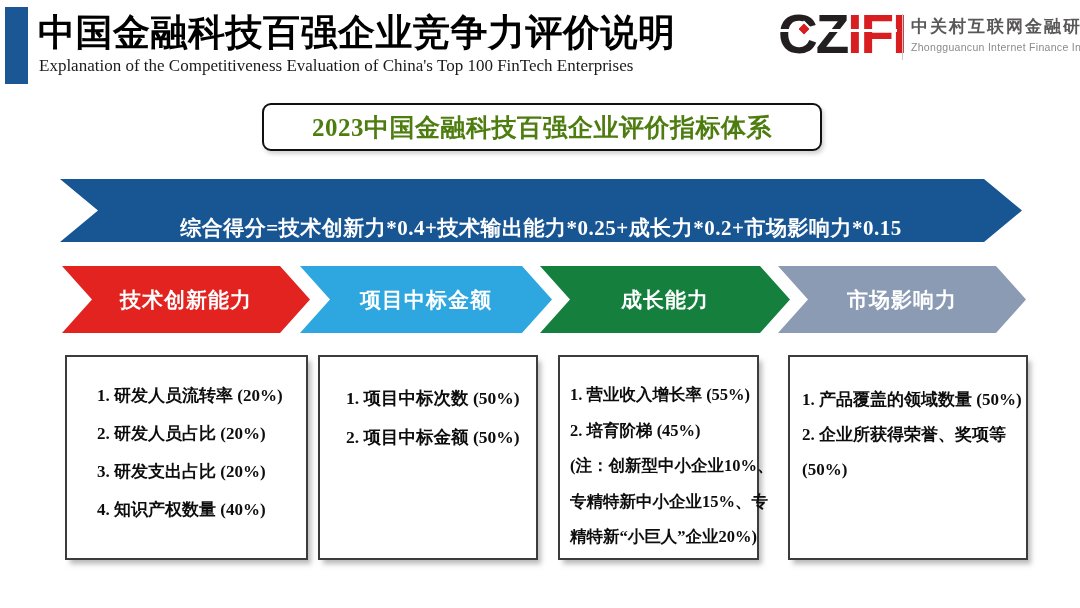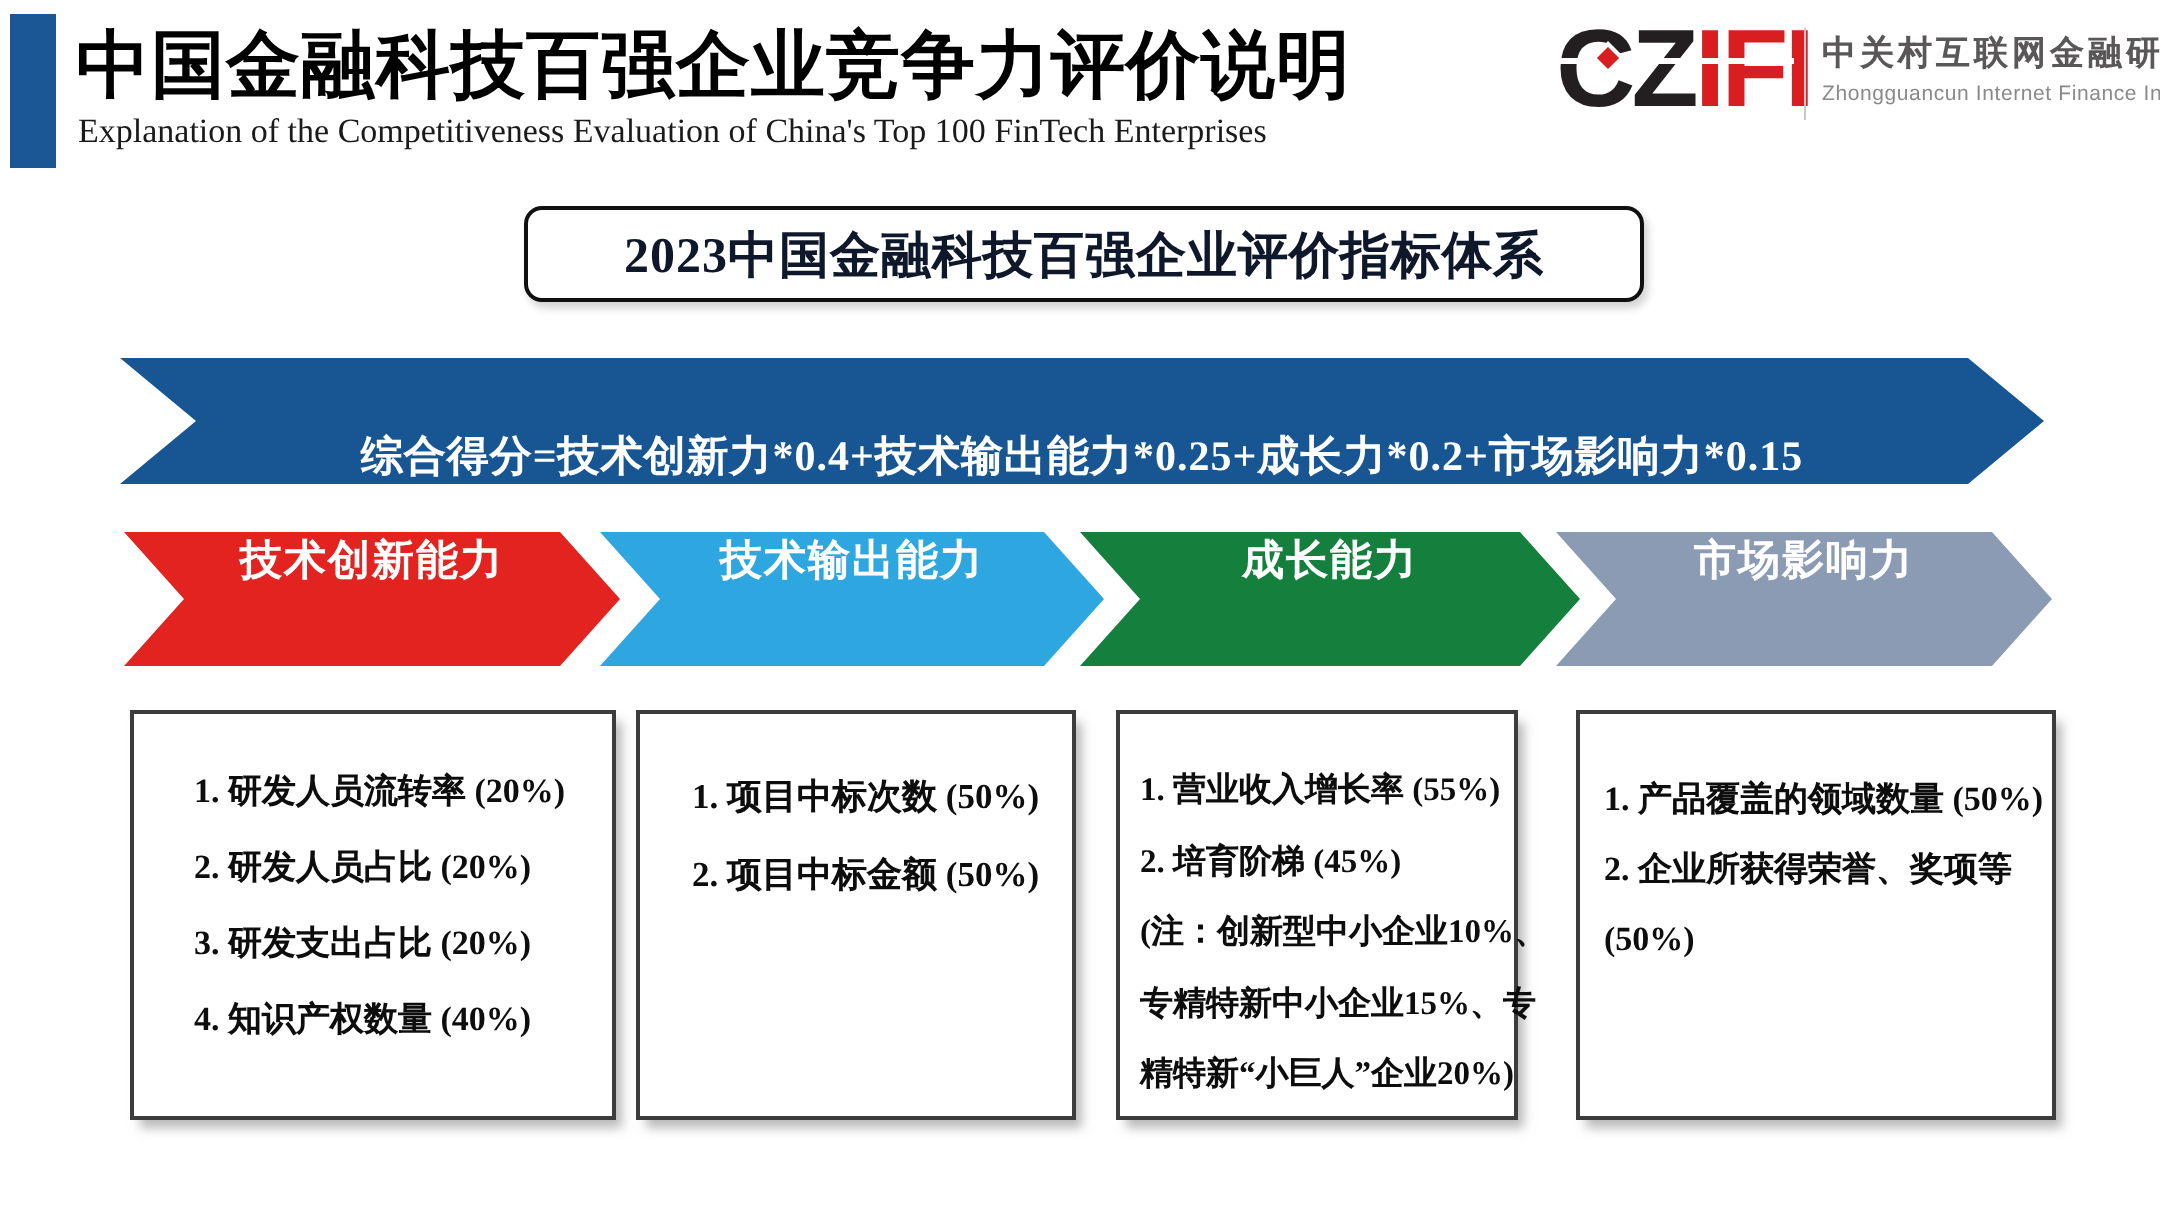--- a/index.html
+++ b/index.html
@@ -41,38 +41,38 @@
     letter-spacing:0.3px;white-space:nowrap;
   }
   
   .system-box{
     position:absolute;left:262px;top:103px;width:556px;height:44px;
     background:#fff;border:2px solid #101010;border-radius:9px;
     box-shadow:2px 3px 4px rgba(0,0,0,0.18);
     display:flex;align-items:center;justify-content:center;
   }
   .system-box span{
-    font-size:25px;font-weight:800;color:#0f172a;letter-spacing:0.5px;
+    font-size:25px;font-weight:800;color:#4d7c0f;letter-spacing:0.5px;
     font-family:"Liberation Serif",serif;white-space:nowrap;
   }
   
   .banner{
     position:absolute;left:60px;top:179px;width:962px;height:63px;
     clip-path:polygon(0 0,calc(100% - 38px) 0,100% 50%,calc(100% - 38px) 100%,0 100%,38px 50%);
     display:flex;align-items:flex-end;justify-content:center;
   }
   .banner span{
     color:#fff;font-size:21px;font-weight:800;letter-spacing:0.5px;
     font-family:"Liberation Serif",serif;white-space:nowrap;
   }
   
   .arrow{
     position:absolute;top:266px;height:67px;
     clip-path:polygon(0 0,calc(100% - 30px) 0,100% 50%,calc(100% - 30px) 100%,0 100%,30px 50%);
-    display:flex;align-items:flex-start;justify-content:center;
+    display:flex;align-items:center;justify-content:center;
   }
   .arrow span{color:#fff;font-size:21px;font-weight:800;letter-spacing:1px;white-space:nowrap;}
   .arrow-1{left:62px;width:248px;}
   .arrow-2{left:300px;width:252px;}
   .arrow-3{left:540px;width:250px;}
   .arrow-4{left:778px;width:248px;}
   
   .panel{
     position:absolute;top:355px;height:205px;background:#fff;
     border:2px solid #3c3c3c;box-sizing:border-box;
@@ -116,21 +116,21 @@
   </div>
 
   <div class="banner" style="background-color: rgb(24, 85, 147);">
     <span>综合得分=技术创新力*0.4+技术输出能力*0.25+成长力*0.2+市场影响力*0.15</span>
   </div>
 
   <div class="arrow arrow-1" style="background-color: rgb(226, 35, 31);">
     <span>技术创新能力</span>
   </div>
   <div class="arrow arrow-2" style="background-color: rgb(46, 167, 224);">
-    <span>技术输出能力</span>
+    <span>项目中标金额</span>
   </div>
   <div class="arrow arrow-3" style="background-color: #15803d;">
     <span>成长能力</span>
   </div>
   <div class="arrow arrow-4" style="background-color: rgb(139, 155, 180);">
     <span>市场影响力</span>
   </div>
 
   <div class="panel panel-1">
     <div class="item">1. 研发人员流转率 (20%)</div>

